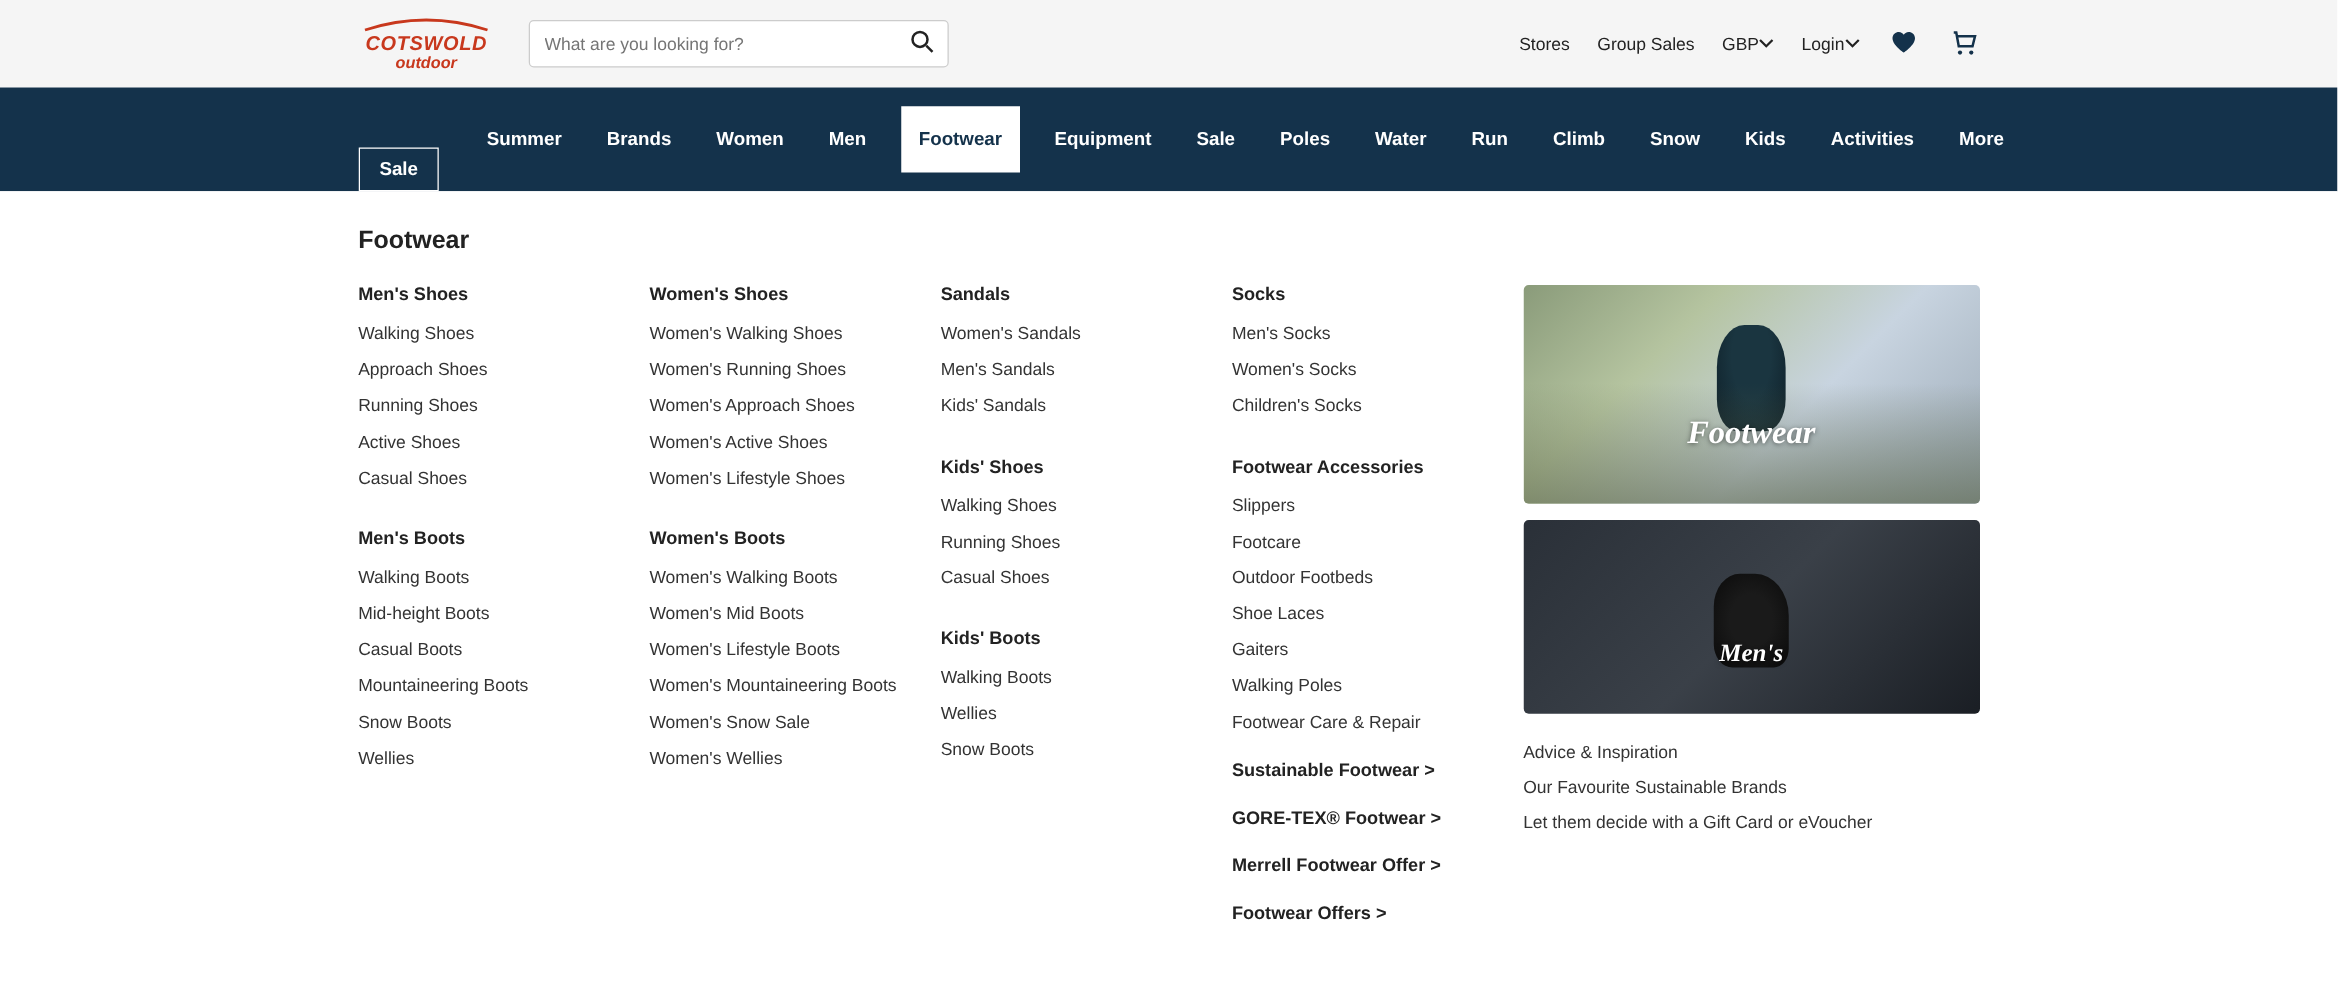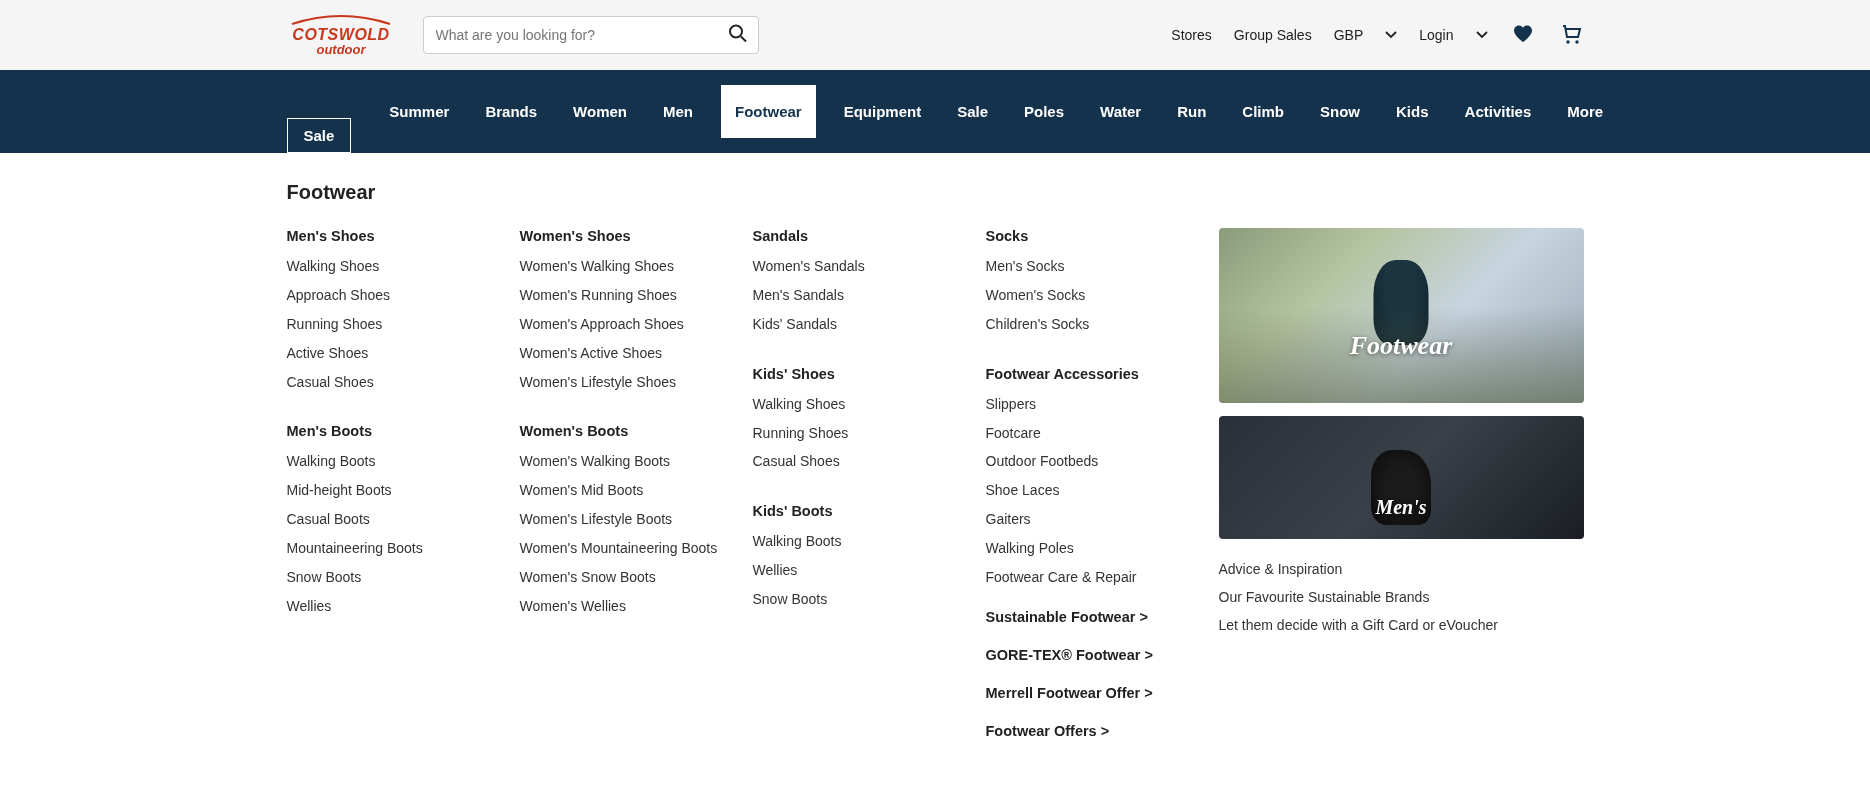--- a/index.html
+++ b/index.html
@@ -7,21 +7,21 @@
 .top-bar{background:#f5f5f5;padding:12px 0;}
 .container{max-width:1345px;margin:0 auto;padding:0 24px;}
 .top-row{display:flex;align-items:center;gap:28px;}
 .logo{display:flex;flex-direction:column;align-items:center;font-style:italic;}
 .logo svg{display:block;}
 .search-box{position:relative;width:336px;border:1px solid #ccc;border-radius:4px;background:#fff;}
 .search-box input{width:100%;padding:10px 44px 10px 12px;border:none;outline:none;font-size:14px;background:transparent;}
 .search-box .search-btn{position:absolute;right:10px;top:50%;transform:translateY(-50%);background:none;border:none;cursor:pointer;}
 .top-right{margin-left:auto;display:flex;align-items:center;gap:22px;}
 .top-link{font-size:14px;color:#222;text-decoration:none;cursor:pointer;}
-.top-link-chev{display:inline-flex;align-items:center;gap:22px;}
+.top-link-chev{display:inline-flex;align-items:center;gap:0;}
 .icon-btn{background:none;border:none;cursor:pointer;padding:2px;}
 .main-nav{background:#14324b;}
 .nav-row{display:flex;align-items:center;gap:20px;padding:0;}
 .nav-sale{border:1.5px solid #fff;padding:8px 16px;color:#fff;font-weight:700;font-size:15px;text-decoration:none;cursor:pointer;margin-right:10px;margin-top:48px;}
 .nav-item{color:#fff;font-weight:700;font-size:15px;padding:4px 8px;text-decoration:none;cursor:pointer;}
 .nav-item.active{background:#fff;color:#14324b;padding:18px 14px;}
 .mega{background:#fff;padding:28px 0;}
 .mega-title{font-size:20px;font-weight:700;color:#222;margin-bottom:24px;}
 .mega-grid{display:flex;gap:20px;}
 .mega-cols{display:flex;flex:1;gap:20px;}
@@ -29,21 +29,21 @@
 .col-head{font-size:14.5px;font-weight:700;color:#222;margin-bottom:13px;margin-top:0;}
 .col-head.mt{margin-top:32px;}
 .mega-link{display:block;font-size:14px;color:#333;text-decoration:none;margin-bottom:10px;cursor:pointer;line-height:1.35;}
 .promo-link{display:block;font-size:14.5px;font-weight:700;color:#222;text-decoration:none;margin-top:22px;cursor:pointer;}
 .mega-side{width:365px;flex-shrink:0;}
 .banner-main{position:relative;height:175px;border-radius:4px;overflow:hidden;background:linear-gradient(135deg,#8a9b7a 0%,#b5c4a0 30%,#c8d4e0 60%,#9aa8b5 100%);display:flex;align-items:center;justify-content:center;margin-bottom:13px;}
 .banner-main::before{content:'';position:absolute;left:50%;top:18%;width:55px;height:85px;background:radial-gradient(ellipse at 50% 30%,#1a3540 40%,#0e1f28 100%);border-radius:40% 40% 30% 30%;transform:translateX(-50%);}
 .banner-main::after{content:'';position:absolute;bottom:0;left:0;right:0;height:55%;background:linear-gradient(0deg,rgba(90,100,70,0.6) 0%,transparent 100%);}
 .banner-label{position:relative;z-index:2;color:#fff;font-size:26px;font-weight:700;font-family:Georgia,serif;font-style:italic;text-shadow:0 1px 4px rgba(0,0,0,0.5);margin-top:60px;}
 .banner-row{display:flex;gap:13px;margin-bottom:22px;}
-.banner-sm{position:relative;flex:1;height:123px;border-radius:4px;overflow:hidden;display:flex;align-items:center;justify-content:center;}
+.banner-sm{position:relative;flex:1;height:155px;border-radius:4px;overflow:hidden;display:flex;align-items:center;justify-content:center;}
 .banner-sm.mens{background:linear-gradient(135deg,#2a3038 0%,#3a4048 50%,#1a1e24 100%);}
 .banner-sm.womens{background:linear-gradient(135deg,#4a4238 0%,#5a5248 50%,#3a3228 100%);}
 .banner-sm::before{content:'';position:absolute;left:50%;top:28%;width:60px;height:75px;transform:translateX(-50%);border-radius:35% 45% 20% 25%;}
 .banner-sm.mens::before{background:radial-gradient(ellipse,#1a1a1a 40%,#0a0a0a 100%);}
 .banner-sm.womens::before{background:radial-gradient(ellipse,#3a2818 40%,#2a1808 100%);}
 .banner-sm-label{position:relative;z-index:2;color:#fff;font-size:20px;font-weight:700;font-family:Georgia,serif;font-style:italic;text-shadow:0 1px 4px rgba(0,0,0,0.6);margin-top:60px;}
 .side-link{display:block;font-size:14px;color:#333;text-decoration:none;margin-bottom:12px;cursor:pointer;}
 </style>
 </head>
 <body>
@@ -147,21 +147,21 @@
             <a class="mega-link">Women's Walking Shoes</a>
             <a class="mega-link">Women's Running Shoes</a>
             <a class="mega-link">Women's Approach Shoes</a>
             <a class="mega-link">Women's Active Shoes</a>
             <a class="mega-link">Women's Lifestyle Shoes</a>
             <div class="col-head mt">Women's Boots</div>
             <a class="mega-link">Women's Walking Boots</a>
             <a class="mega-link">Women's Mid Boots</a>
             <a class="mega-link">Women's Lifestyle Boots</a>
             <a class="mega-link">Women's Mountaineering Boots</a>
-            <a class="mega-link">Women's Snow Boots</a>
+            <a class="mega-link">Women's Snow Sale</a>
             <a class="mega-link">Women's Wellies</a>
           </div>
           <div class="mega-col">
             <div class="col-head">Sandals</div>
             <a class="mega-link">Women's Sandals</a>
             <a class="mega-link">Men's Sandals</a>
             <a class="mega-link">Kids' Sandals</a>
             <div class="col-head mt">Kids' Shoes</div>
             <a class="mega-link">Walking Shoes</a>
             <a class="mega-link">Running Shoes</a>

